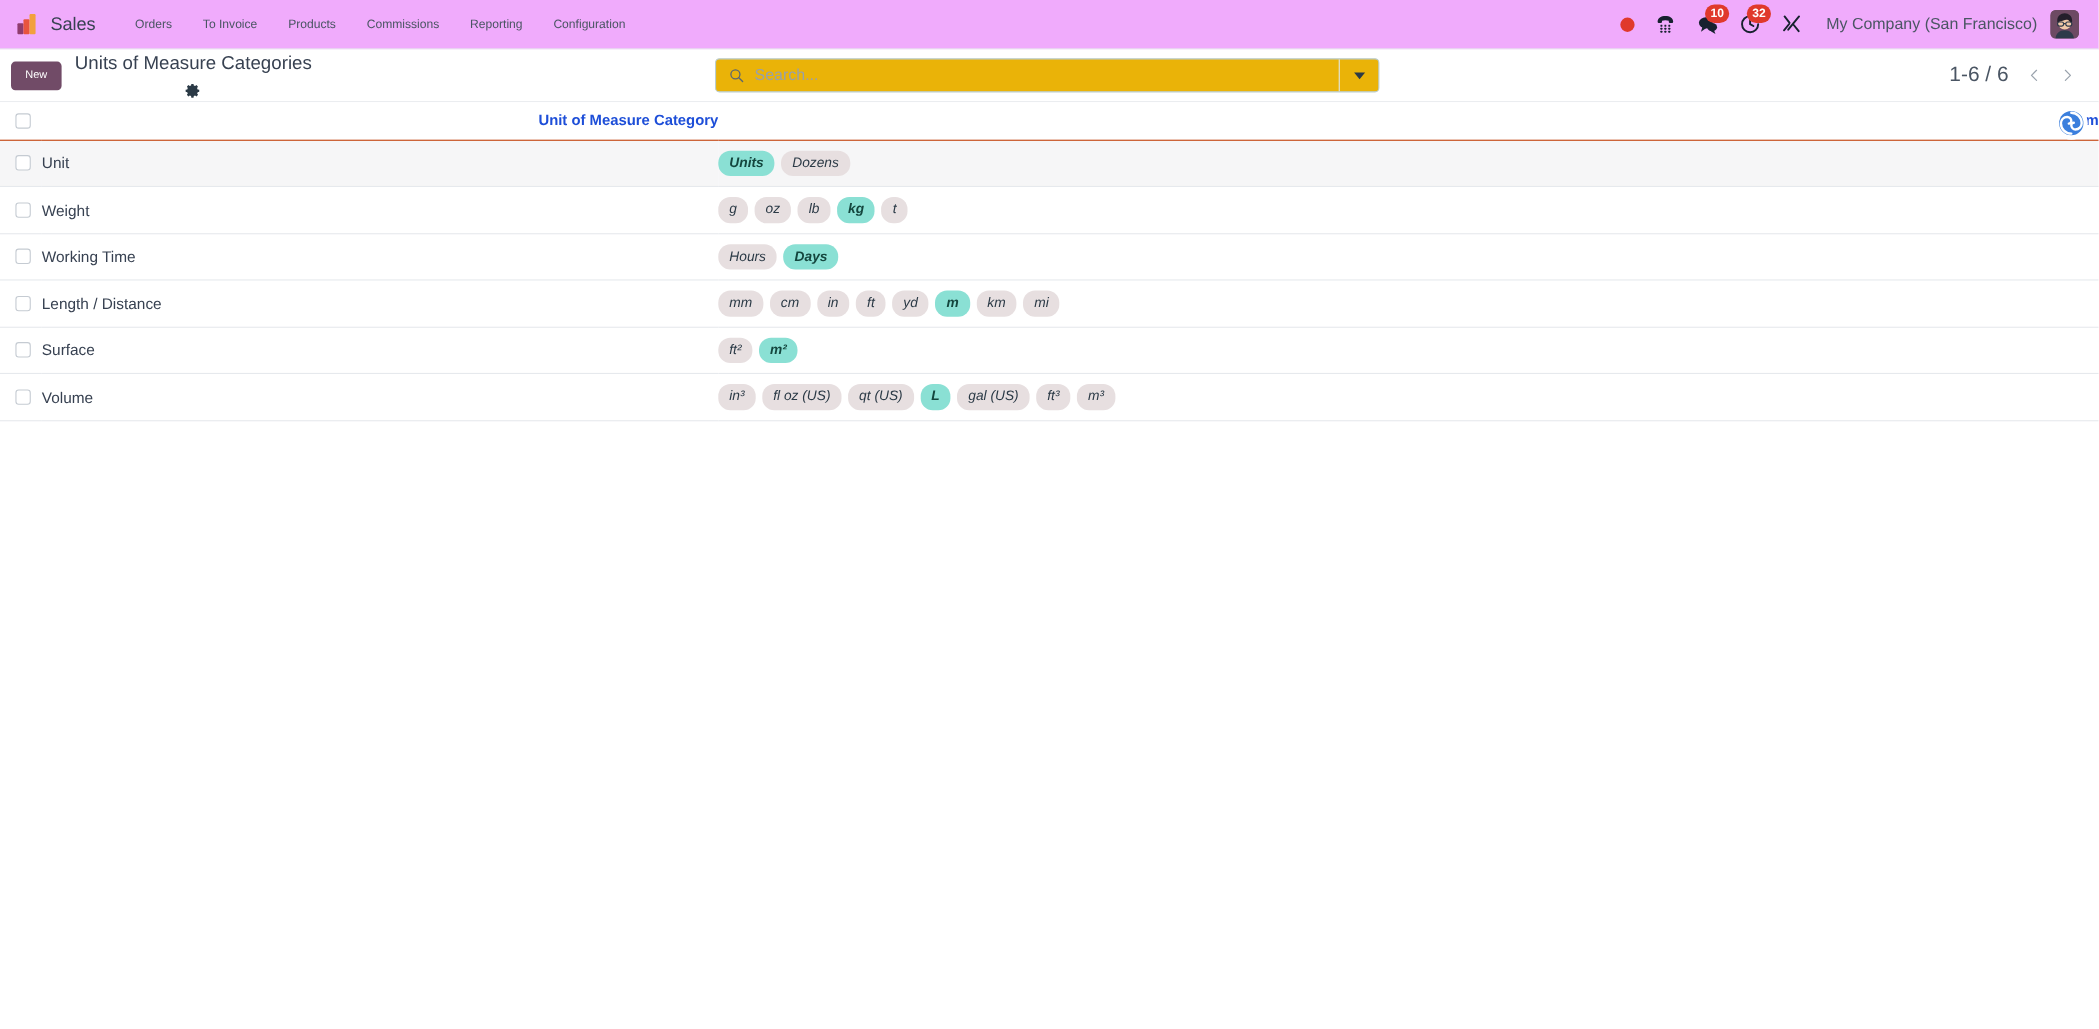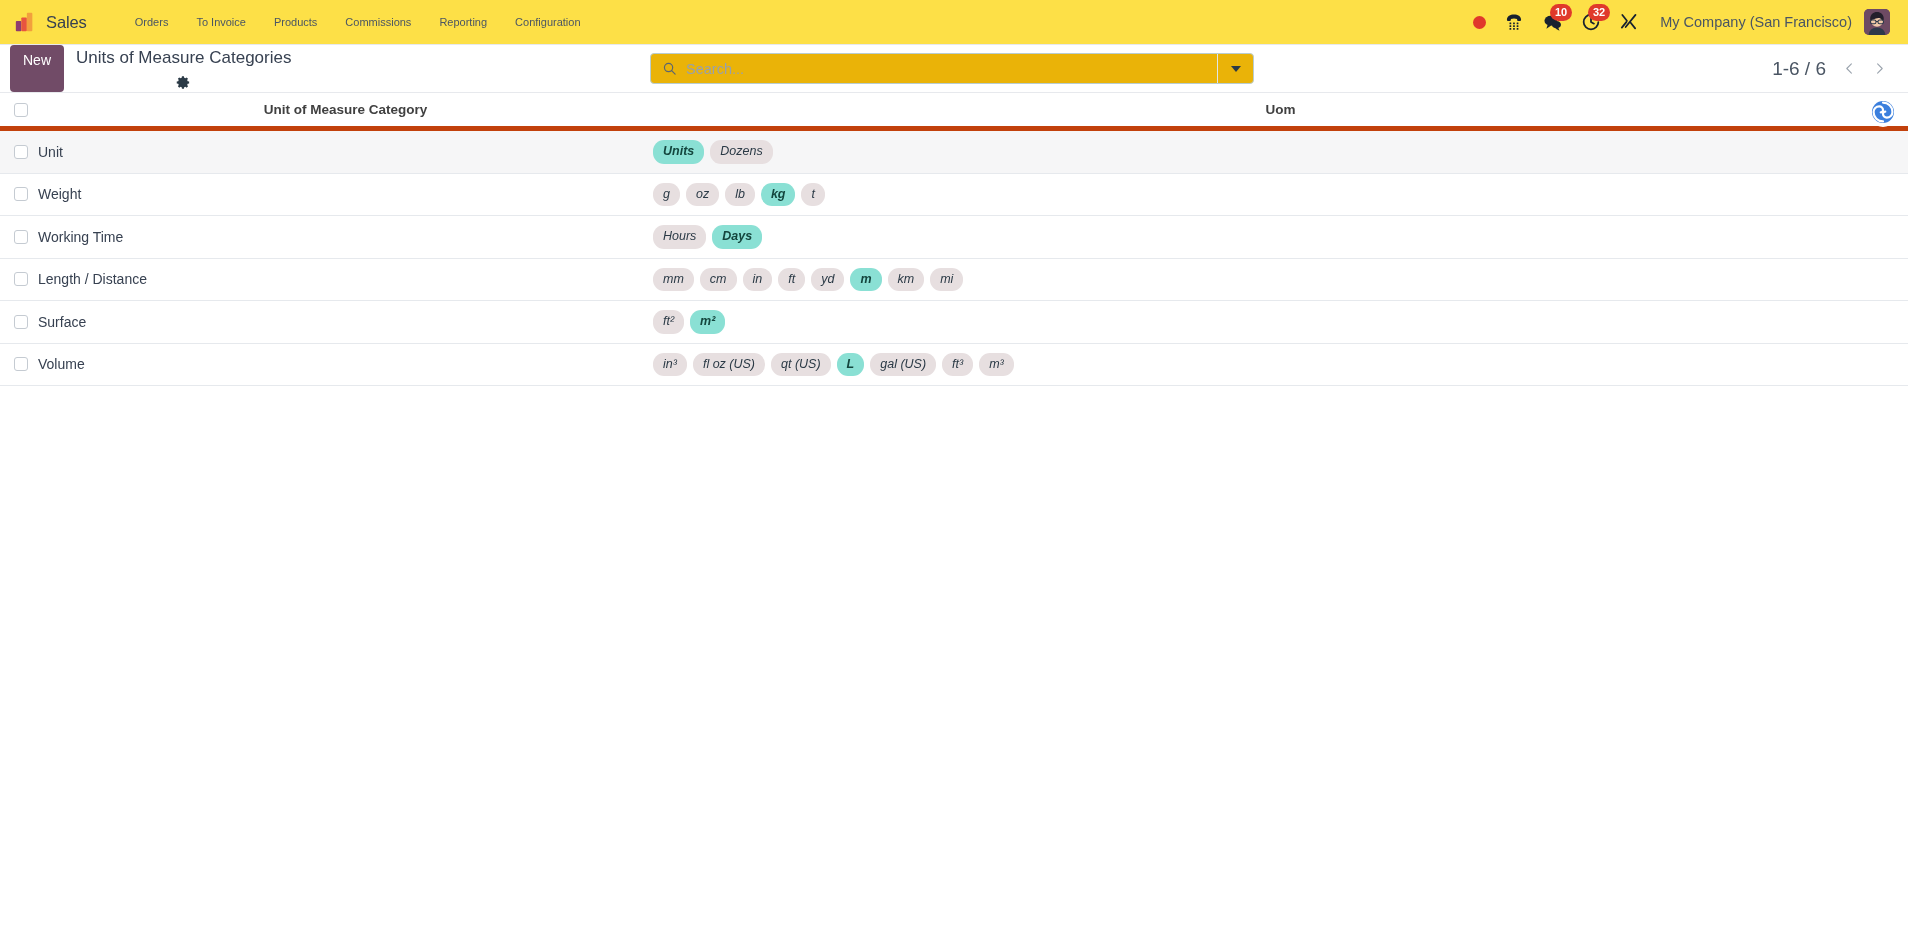--- a/index.html
+++ b/index.html
@@ -9,27 +9,26 @@
     overflow: hidden;
     background: #ffffff;
     font-family: "Liberation Sans", sans-serif;
     color: #374151;
     -webkit-font-smoothing: antialiased;
   }
 
   
   .navbar {
     height: 45px;
-    background: #fde047;
+    background: #f0abfc;
     display: flex;
     align-items: center;
     padding: 0 14px 0 10px;
     border-bottom: 1px solid #e7e9ed;
     position: relative;
-    gap: 12px;
   }
   .brand {
     display: flex;
     align-items: center;
     gap: 10px;
     padding: 0 8px 0 4px;
     height: 100%;
     cursor: pointer;
   }
   .brand-logo {
@@ -124,22 +123,22 @@
     align-items: center;
     padding: 0 14px 0 10px;
     border-bottom: 1px solid #e7e9ed;
     position: relative;
   }
   .btn-new {
     background: #714b67;
     color: #ffffff;
     border: none;
     border-radius: 4px;
-    font-size: 14px;
-    padding: 6px 13px 23px;
+    font-size: 10px;
+    padding: 6px 13px 7px;
     cursor: pointer;
     font-family: inherit;
     line-height: 1.3;
   }
   .breadcrumb {
     display: flex;
     align-items: center;
     gap: 7px;
     margin-left: 12px;
     font-size: 17px;
@@ -228,26 +227,26 @@
     background: #ffffff;
     height: calc(935px - 45px - 48px);
     overflow: hidden;
   }
   table.olist {
     width: 100%;
     border-collapse: collapse;
     table-layout: fixed;
   }
   table.olist thead th {
-    text-align: center;
+    text-align: right;
     font-size: 13.5px;
     font-weight: bold;
-    color: #404040;
+    color: #1d4ed8;
     padding: 9px 0 9px 0;
-    border-bottom: 5px solid #c2410c;
+    border-bottom: 1px solid #c2410c;
     background: #ffffff;
     height: 34px;
   }
   th.col-check, td.col-check {
     width: 38px;
     padding-left: 14px !important;
     padding-right: 0 !important;
   }
   th.col-name, td.col-name { width: 615px; }
   th.col-uom,  td.col-uom  { width: auto; }

